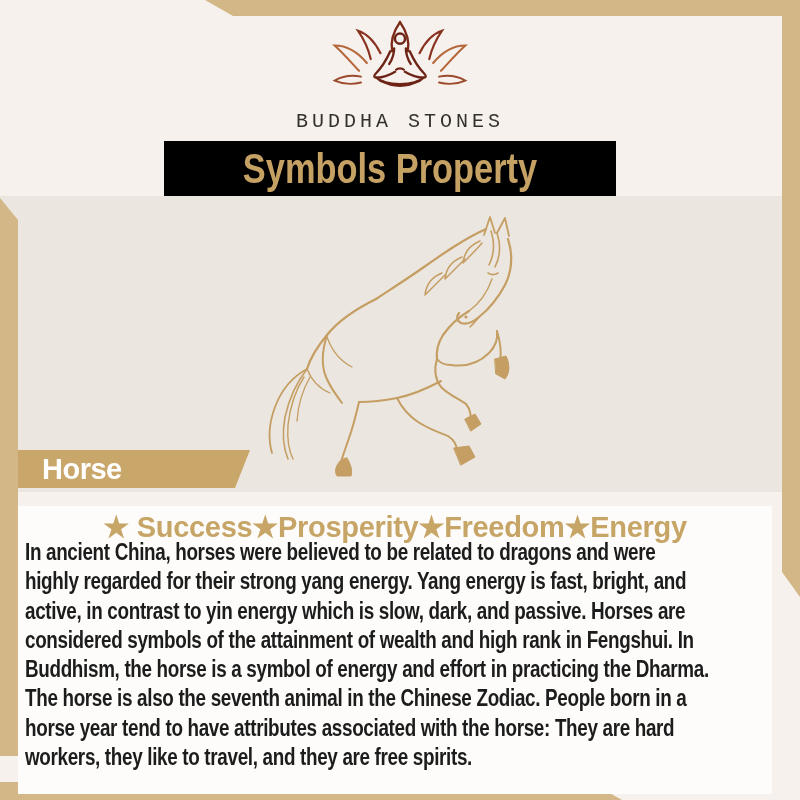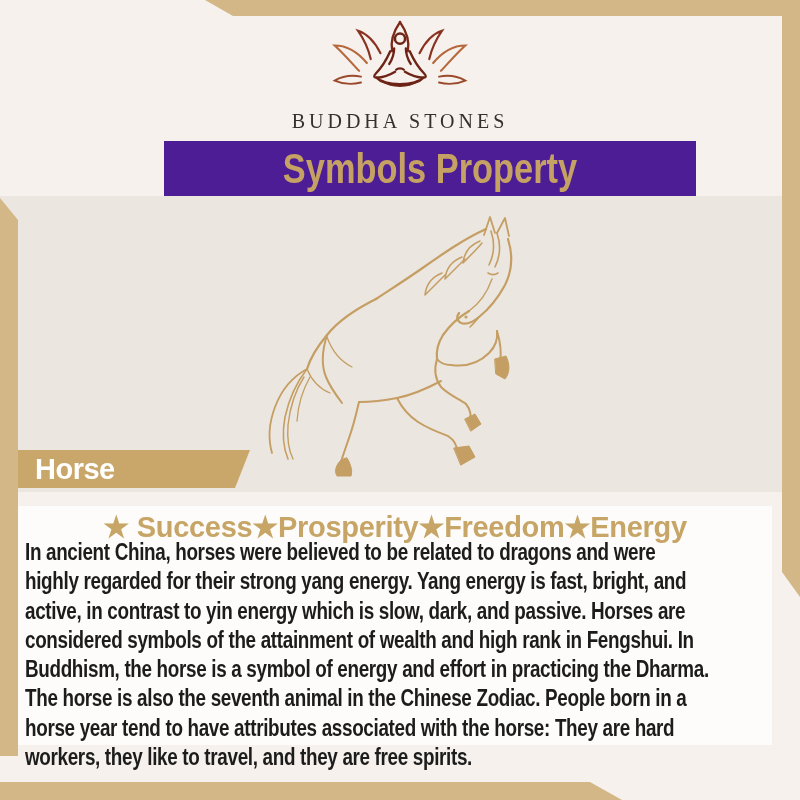--- a/index.html
+++ b/index.html
@@ -18,49 +18,49 @@
   .ribbon-right { left:782px; top:0; width:18px; height:597px;
     clip-path:polygon(0 0, 100% 0, 100% 100%, 0 calc(100% - 25px)); }
   .ribbon-left { left:0; top:198px; width:18px; height:558px;
     clip-path:polygon(0 0, 100% 22px, 100% 100%, 0 100%); }
   .ribbon-bottom { left:0; top:782px; width:622px; height:18px;
     clip-path:polygon(0 0, 590px 0, 100% 100%, 0 100%); }
   
   .logo-wrap { position:absolute; left:322px; top:18px; width:156px; height:90px; }
   .brand-name {
     position:absolute; left:0; top:110px; width:800px; text-align:center;
-    font-family:Liberation Serif, serif; font-size:20px; color:#34302c;
+    font-family:Liberation Mono, monospace; font-size:20px; color:#34302c;
     letter-spacing:4px; font-weight:normal;
   }
   
   .title-band {
-    position:absolute; left:164px; top:141px; width:532px; height:55px;
-    background:#4c1d95;
+    position:absolute; left:164px; top:141px; width:452px; height:55px;
+    background:#000000;
   }
   .title-band .title {
     width:100%; height:100%; line-height:55px; text-align:center;
     font-size:43px; font-weight:bold; color:#c5a164;
     transform:scaleX(0.80); transform-origin:50% 50%;
     white-space:nowrap;
   }
   
   .horse-wrap { position:absolute; left:232px; top:205px; width:310px; height:290px; }
   
   .zodiac-banner {
     position:absolute; left:18px; top:450px; width:232px; height:38px;
     background:#c9a76b;
     clip-path:polygon(0 0, 100% 0, calc(100% - 15px) 100%, 0 100%);
   }
   .zodiac-banner .zodiac-label {
-    line-height:38px; padding-left:17px; color:#ffffff;
+    line-height:38px; padding-left:24px; color:#ffffff;
     font-size:29px; font-weight:bold; letter-spacing:-0.5px;
   }
   
   .content-panel {
-    position:absolute; left:18px; top:506px; width:754px; height:239px;
+    position:absolute; left:18px; top:506px; width:754px; height:288px;
     background:#fdfcfa;
   }
   .traits-line {
     position:absolute; left:0; top:4px; width:100%; text-align:center;
     font-size:29px; font-weight:bold; color:#c6a566;
     letter-spacing:-0.3px; white-space:nowrap;
   }
   .body-text { position:absolute; left:7px; top:32px; width:747px; }
   .body-line {
     font-size:23px; font-weight:bold; color:#1c1c1c;

